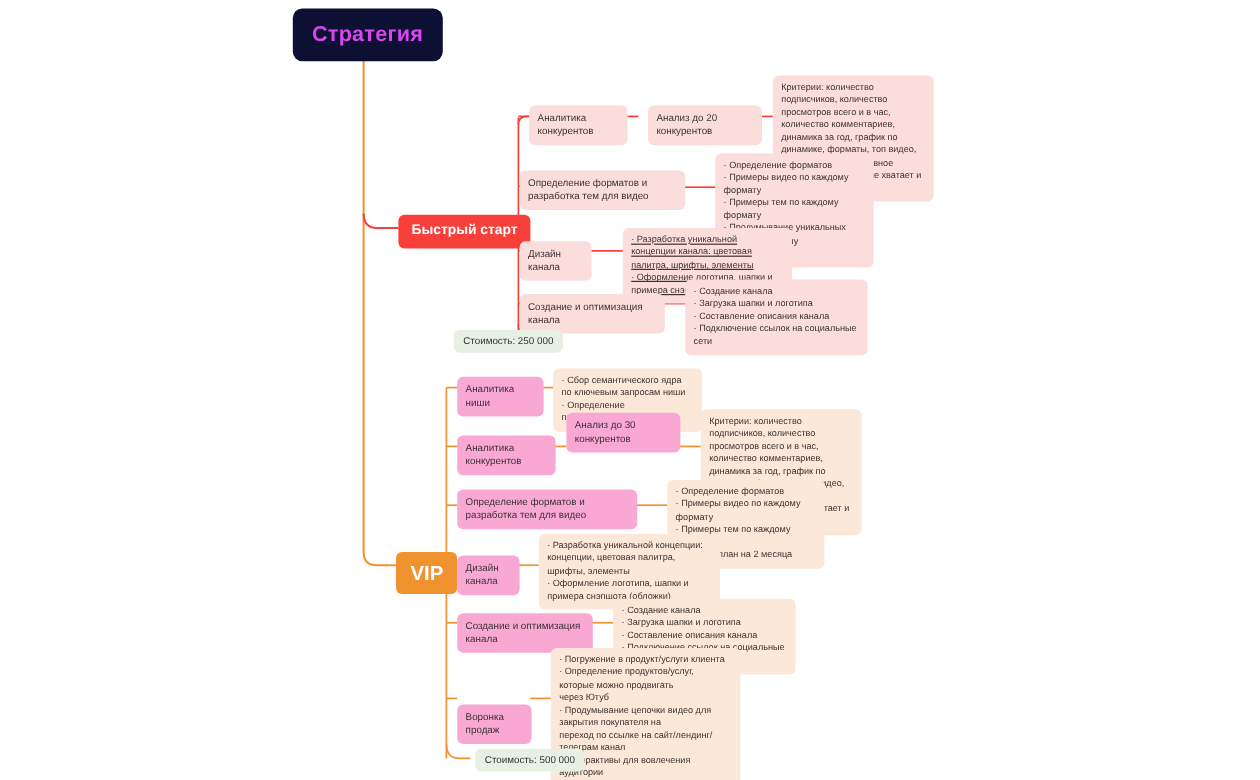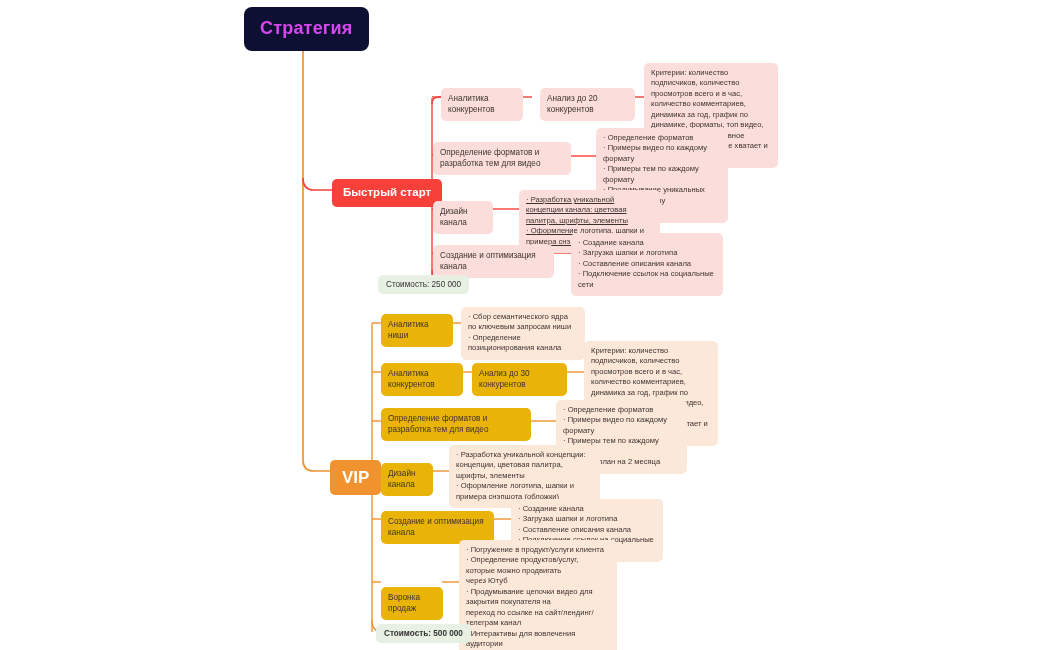--- a/index.html
+++ b/index.html
@@ -62,21 +62,21 @@
     padding: 5px 7px;
   }
   .leaf-pink {
     background: #fbdedb;
     color: #3d3330;
     font-size: 7.6px;
     padding: 5px 8px 6px 7px;
   }
   
   .topic-orange {
-    background: #eab308;
+    background: #f9a8d4;
     color: #3d3330;
     font-size: 8.2px;
     padding: 5px 7px;
   }
   .leaf-orange {
     background: #fbe8d8;
     color: #3d3330;
     font-size: 7.6px;
     padding: 5px 8px 6px 7px;
   }
@@ -175,21 +175,21 @@
 
   <div class="node branch-orange" style="left:330px; top:460px;">VIP</div>
 
   <div class="node topic-orange" style="left:381px; top:314px; width:72px;">Аналитика ниши</div>
 
   <div class="node leaf-orange" style="left:461px; top:307px; width:124px;">· Сбор семантического ядра по ключевым запросам ниши
 · Определение позиционирования канала</div>
 
   <div class="node topic-orange" style="left:381px; top:363px; width:82px;">Аналитика конкурентов</div>
 
-  <div class="node topic-orange" style="left:472px; top:363px; width:95px;">Анализ до 30 конкурентов</div>
+  <div class="node topic-orange" style="left:472px; top:344px; width:95px;">Анализ до 30 конкурентов</div>
 
   <div class="node leaf-orange" style="left:584px; top:341px; width:134px;">Критерии: количество подписчиков, количество просмотров всего и в час, количество комментариев, динамика за год, график по динамике, форматы, топ видео, шортсы, дизайн, основное преимущество, чего не хватает и др.</div>
 
   <div class="node topic-orange" style="left:381px; top:408px; width:150px;">Определение форматов и разработка тем для видео</div>
 
   <div class="node leaf-orange" style="left:556px; top:400px; width:131px;">· Определение форматов
 · Примеры видео по каждому формату
 · Примеры тем по каждому формату
 · Контент-план на 2 месяца</div>
 
@@ -208,15 +208,15 @@
   <div class="node topic-orange" style="left:381px; top:574px; width:62px;margin-top:13px;">Воронка продаж</div>
 
   <div class="node leaf-orange" style="left:459px; top:540px; width:158px;">· Погружение в продукт/услуги клиента
 · Определение продуктов/услуг, которые можно продвигать
 через Ютуб
 · Продумывание цепочки видео для закрытия покупателя на
 переход по ссылке на сайт/лендинг/
 телеграм канал
 · Интерактивы для вовлечения аудитории</div>
 
-  <div class="node cost" style="left:376px; top:624px;font-weight:bold;">Стоимость: 500 000</div>
+  <div class="node cost" style="left:396px; top:624px;">Стоимость: 500 000</div>
 
 </div>
 
 </body></html>

